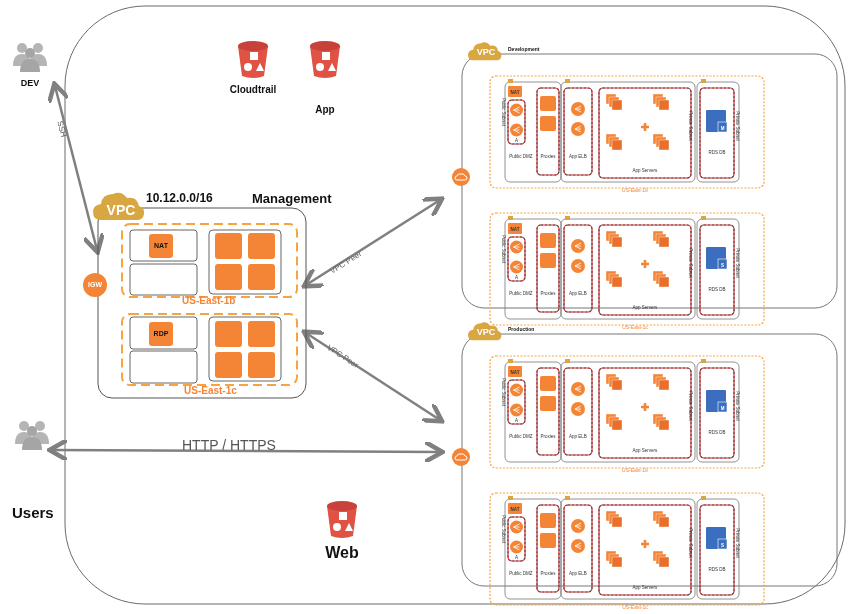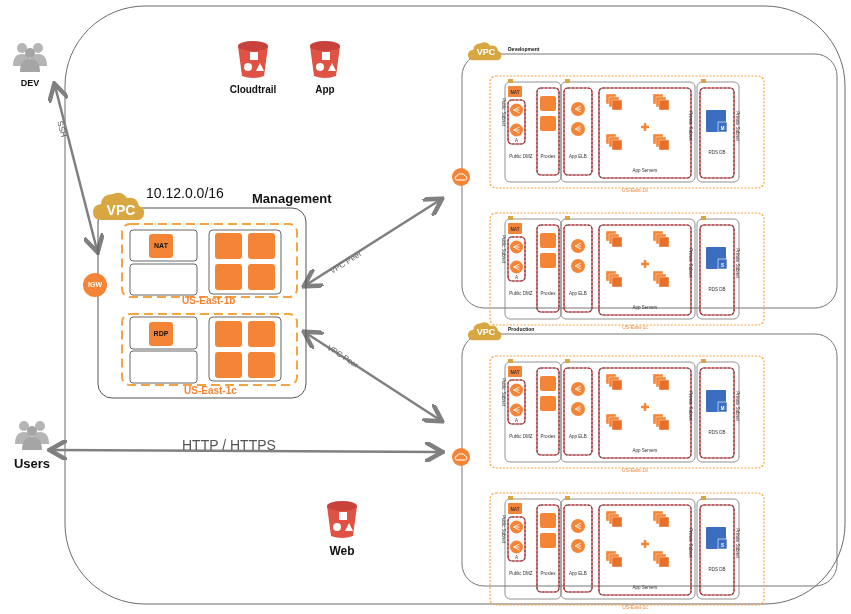--- a/index.html
+++ b/index.html
@@ -61,21 +61,21 @@
 
 <div class="abs" style="left:12px;top:418px;width:40px;text-align:center;">
   <svg width="40" height="34" style="position:relative;">
     <circle cx="12" cy="8" r="5" fill="#b5b5b5"></circle>
       <circle cx="28" cy="8" r="5" fill="#b5b5b5"></circle>
     <path d="M3,26 Q3,14 12,14 Q21,14 21,26Z" fill="#b5b5b5"></path>
     <path d="M19,26 Q19,14 28,14 Q37,14 37,26Z" fill="#b5b5b5"></path>
     <circle cx="20" cy="13" r="5" fill="#a5a5a5"></circle>
     <path d="M10,32 Q10,19 20,19 Q30,19 30,32Z" fill="#a5a5a5"></path>
   </svg>
-  <div class="lbl" style="position:static;font-size:13px;">Users</div>
+  <div class="lbl" style="position:static;font-size:15px;margin-top:48px;">Users</div>
 </div>
 
 <div class="abs" style="left:64px;top:120px;font-size:8px;color:#555;transform:rotate(75deg);transform-origin:left top;">SSH</div>
 <div class="abs" style="left:182px;top:437px;font-size:14px;color:#555;">HTTP / HTTPS</div>
 <div class="abs" style="left:328px;top:258px;font-size:8px;color:#666;transform:rotate(-32deg);">VPC Peer</div>
 <div class="abs" style="left:325px;top:352px;font-size:8px;color:#666;transform:rotate(33deg);">VPC Peer</div>
 
 <div class="abs" style="left:228px;top:38px;width:50px;text-align:center;">
   <svg class="bucket" width="34" height="42" viewBox="0 0 34 42" style="position:relative;">
       <path d="M2,8 L6,38 Q17,42 28,38 L32,8Z" fill="#E05243"></path>
@@ -87,40 +87,40 @@
   <div class="lbl" style="position:static;font-size:10px;">Cloudtrail</div>
 </div>
 <div class="abs" style="left:300px;top:38px;width:50px;text-align:center;">
   <svg class="bucket" width="34" height="42" viewBox="0 0 34 42" style="position:relative;">
       <path d="M2,8 L6,38 Q17,42 28,38 L32,8Z" fill="#E05243"></path>
       <ellipse cx="17" cy="8" rx="15" ry="5" fill="#C8413A"></ellipse>
       <rect x="14" y="14" width="8" height="8" fill="#fff"></rect>
       <circle cx="12" cy="29" r="4" fill="#fff"></circle>
       <path d="M20,33 L24,25 L28,33Z" fill="#fff"></path>
     </svg>
-  <div class="lbl" style="position:static;font-size:10px;">App</div>
+  <div class="lbl" style="position:static;font-size:10px;margin-top:20px;">App</div>
 </div>
 <div class="abs" style="left:317px;top:498px;width:50px;text-align:center;">
   <svg class="bucket" width="34" height="42" viewBox="0 0 34 42" style="position:relative;">
       <path d="M2,8 L6,38 Q17,42 28,38 L32,8Z" fill="#E05243"></path>
       <ellipse cx="17" cy="8" rx="15" ry="5" fill="#C8413A"></ellipse>
       <rect x="14" y="14" width="8" height="8" fill="#fff"></rect>
       <circle cx="12" cy="29" r="4" fill="#fff"></circle>
       <path d="M20,33 L24,25 L28,33Z" fill="#fff"></path>
     </svg>
-  <div class="lbl" style="position:static;font-size:12px;">Web</div>
+  <div class="lbl" style="position:static;font-size:16px;">Web</div>
 </div>
 
 <div class="abs" style="left:93px;top:190px;width:52px;height:32px;">
   <svg width="52" height="32" viewBox="0 0 52 32">
     <path d="M8,30 Q0,30 0,22 Q0,15 8,14 Q9,4 20,4 Q28,0 34,8 Q44,6 46,16 Q52,18 51,24 Q50,30 44,30Z" fill="#D9A741"></path>
   </svg>
   <div class="abs" style="left:8px;top:12px;width:40px;text-align:center;color:#fff;font-weight:bold;font-size:14px;">VPC</div>
 </div>
-<div class="abs" style="left:146px;top:185px;font-size:14px;font-weight:normal;">10.12.0.0/16</div>
+<div class="abs" style="left:146px;top:191px;font-size:12px;font-weight:bold;">10.12.0.0/16</div>
 <div class="abs" style="left:216px;top:191px;font-size:13px;font-weight:bold;padding-left:36px;">Management</div>
 
 <div class="abs" style="left:83px;top:273px;width:24px;height:24px;border-radius:50%;background:#F58536;">
   <div style="color:#fff;font-size:7px;font-weight:bold;text-align:center;line-height:24px;">IGW</div>
 </div>
 
 <div class="abs" style="left:149px;top:234px;width:24px;height:24px;background:#F58536;border-radius:3px;">
   <div style="font-size:7px;font-weight:bold;text-align:center;line-height:24px;">NAT</div>
 </div>
 <div class="abs" style="left:149px;top:322px;width:24px;height:24px;background:#F58536;border-radius:3px;">

